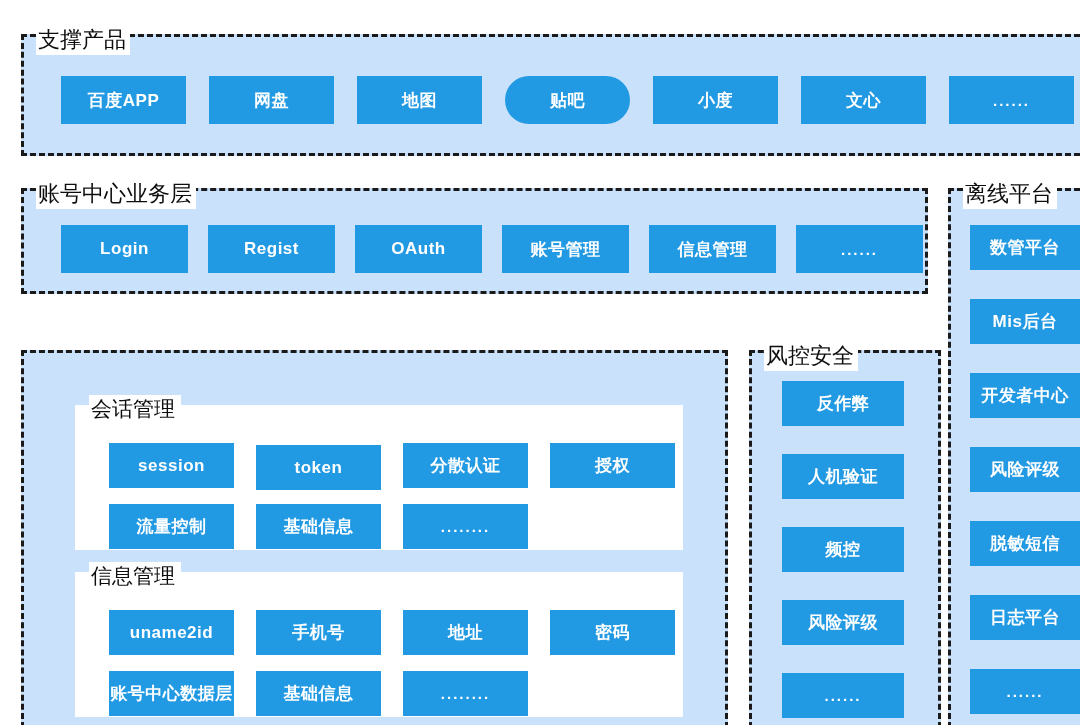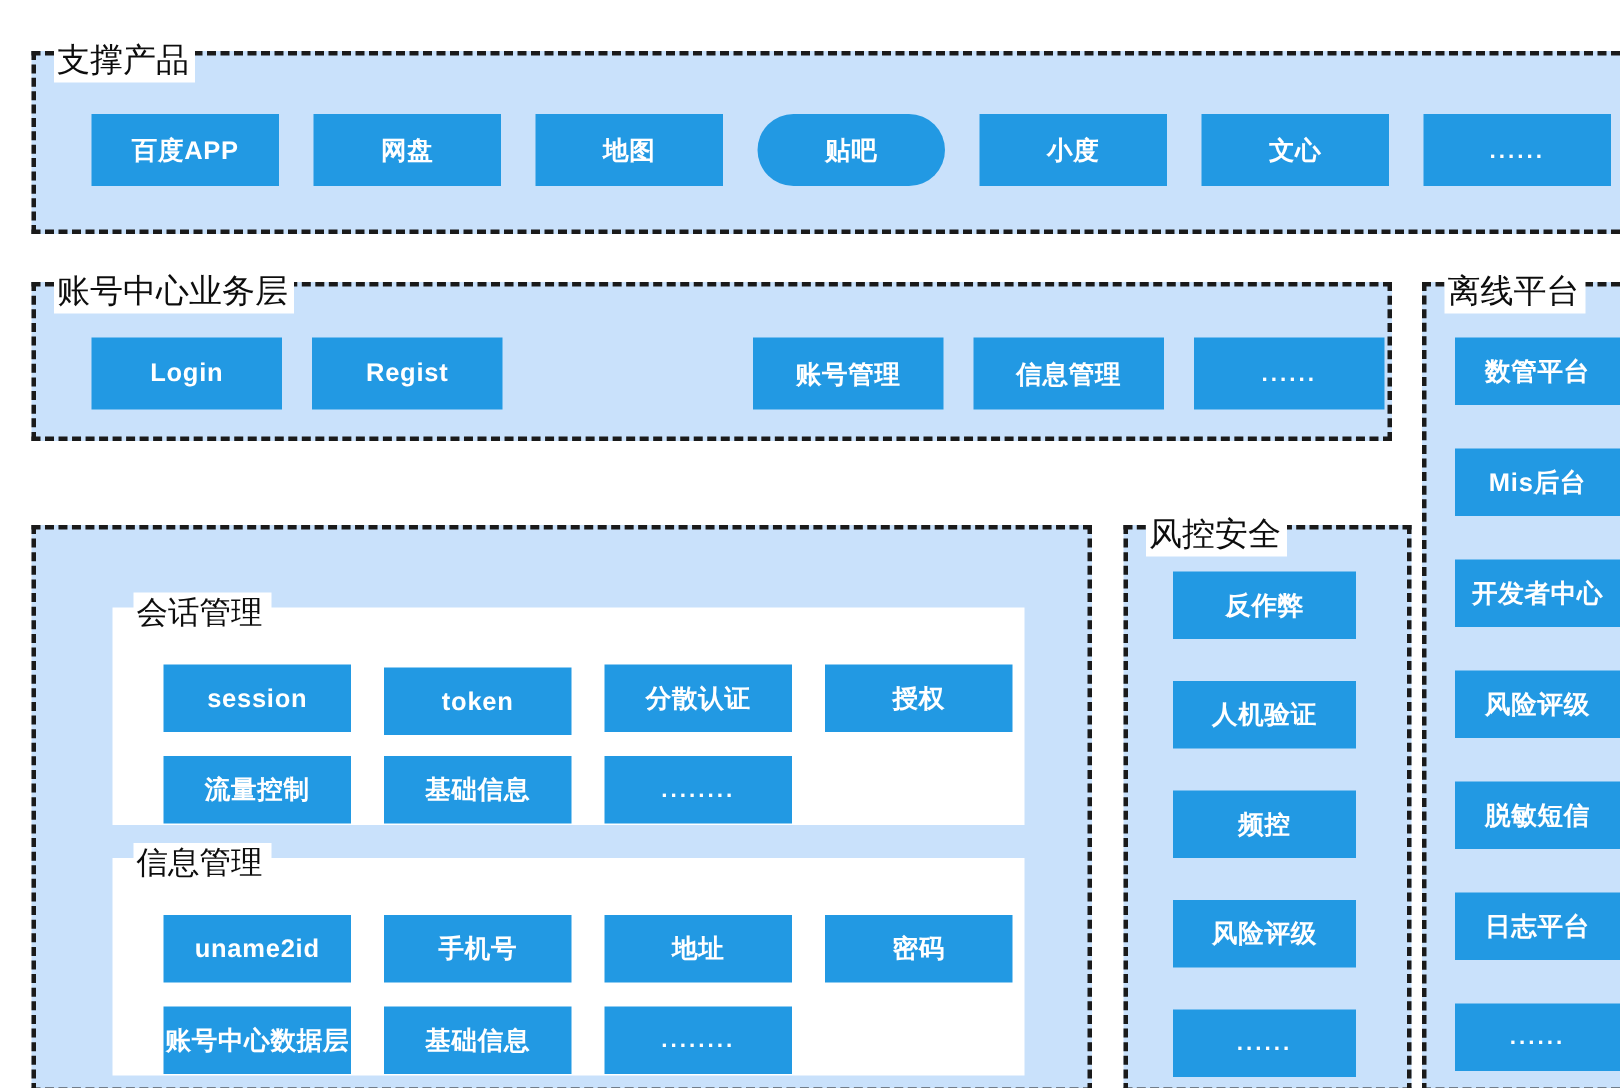--- a/index.html
+++ b/index.html
@@ -97,20 +97,21 @@
     <div class="chip" style="left:477px; top:35px; width:125px; height:48px;border-radius:24px;">贴吧</div>
     <div class="chip" style="left:625px; top:35px; width:125px; height:48px;">小度</div>
     <div class="chip" style="left:773px; top:35px; width:125px; height:48px;">文心</div>
     <div class="chip dots" style="left:921px; top:35px; width:125px; height:48px;">......</div>
   </div>
 
   <div class="group" id="grp-business">
     <div class="group-title">账号中心业务层</div>
     <div class="chip" style="left:33px; top:30px; width:127px; height:48px;">Login</div>
     <div class="chip" style="left:180px; top:30px; width:127px; height:48px;">Regist</div>
+    <div class="chip" style="left:327px; top:30px; width:127px; height:48px;">OAuth</div>
     <div class="chip" style="left:474px; top:30px; width:127px; height:48px;">账号管理</div>
     <div class="chip" style="left:621px; top:30px; width:127px; height:48px;">信息管理</div>
     <div class="chip dots" style="left:768px; top:30px; width:127px; height:48px;">......</div>
   </div>
 
   <div class="group" id="grp-data">
 
     <div class="panel" id="panel-session">
       <div class="panel-title">会话管理</div>
       <div class="chip" style="left:30px;  top:34px; width:125px; height:45px;">session</div>

